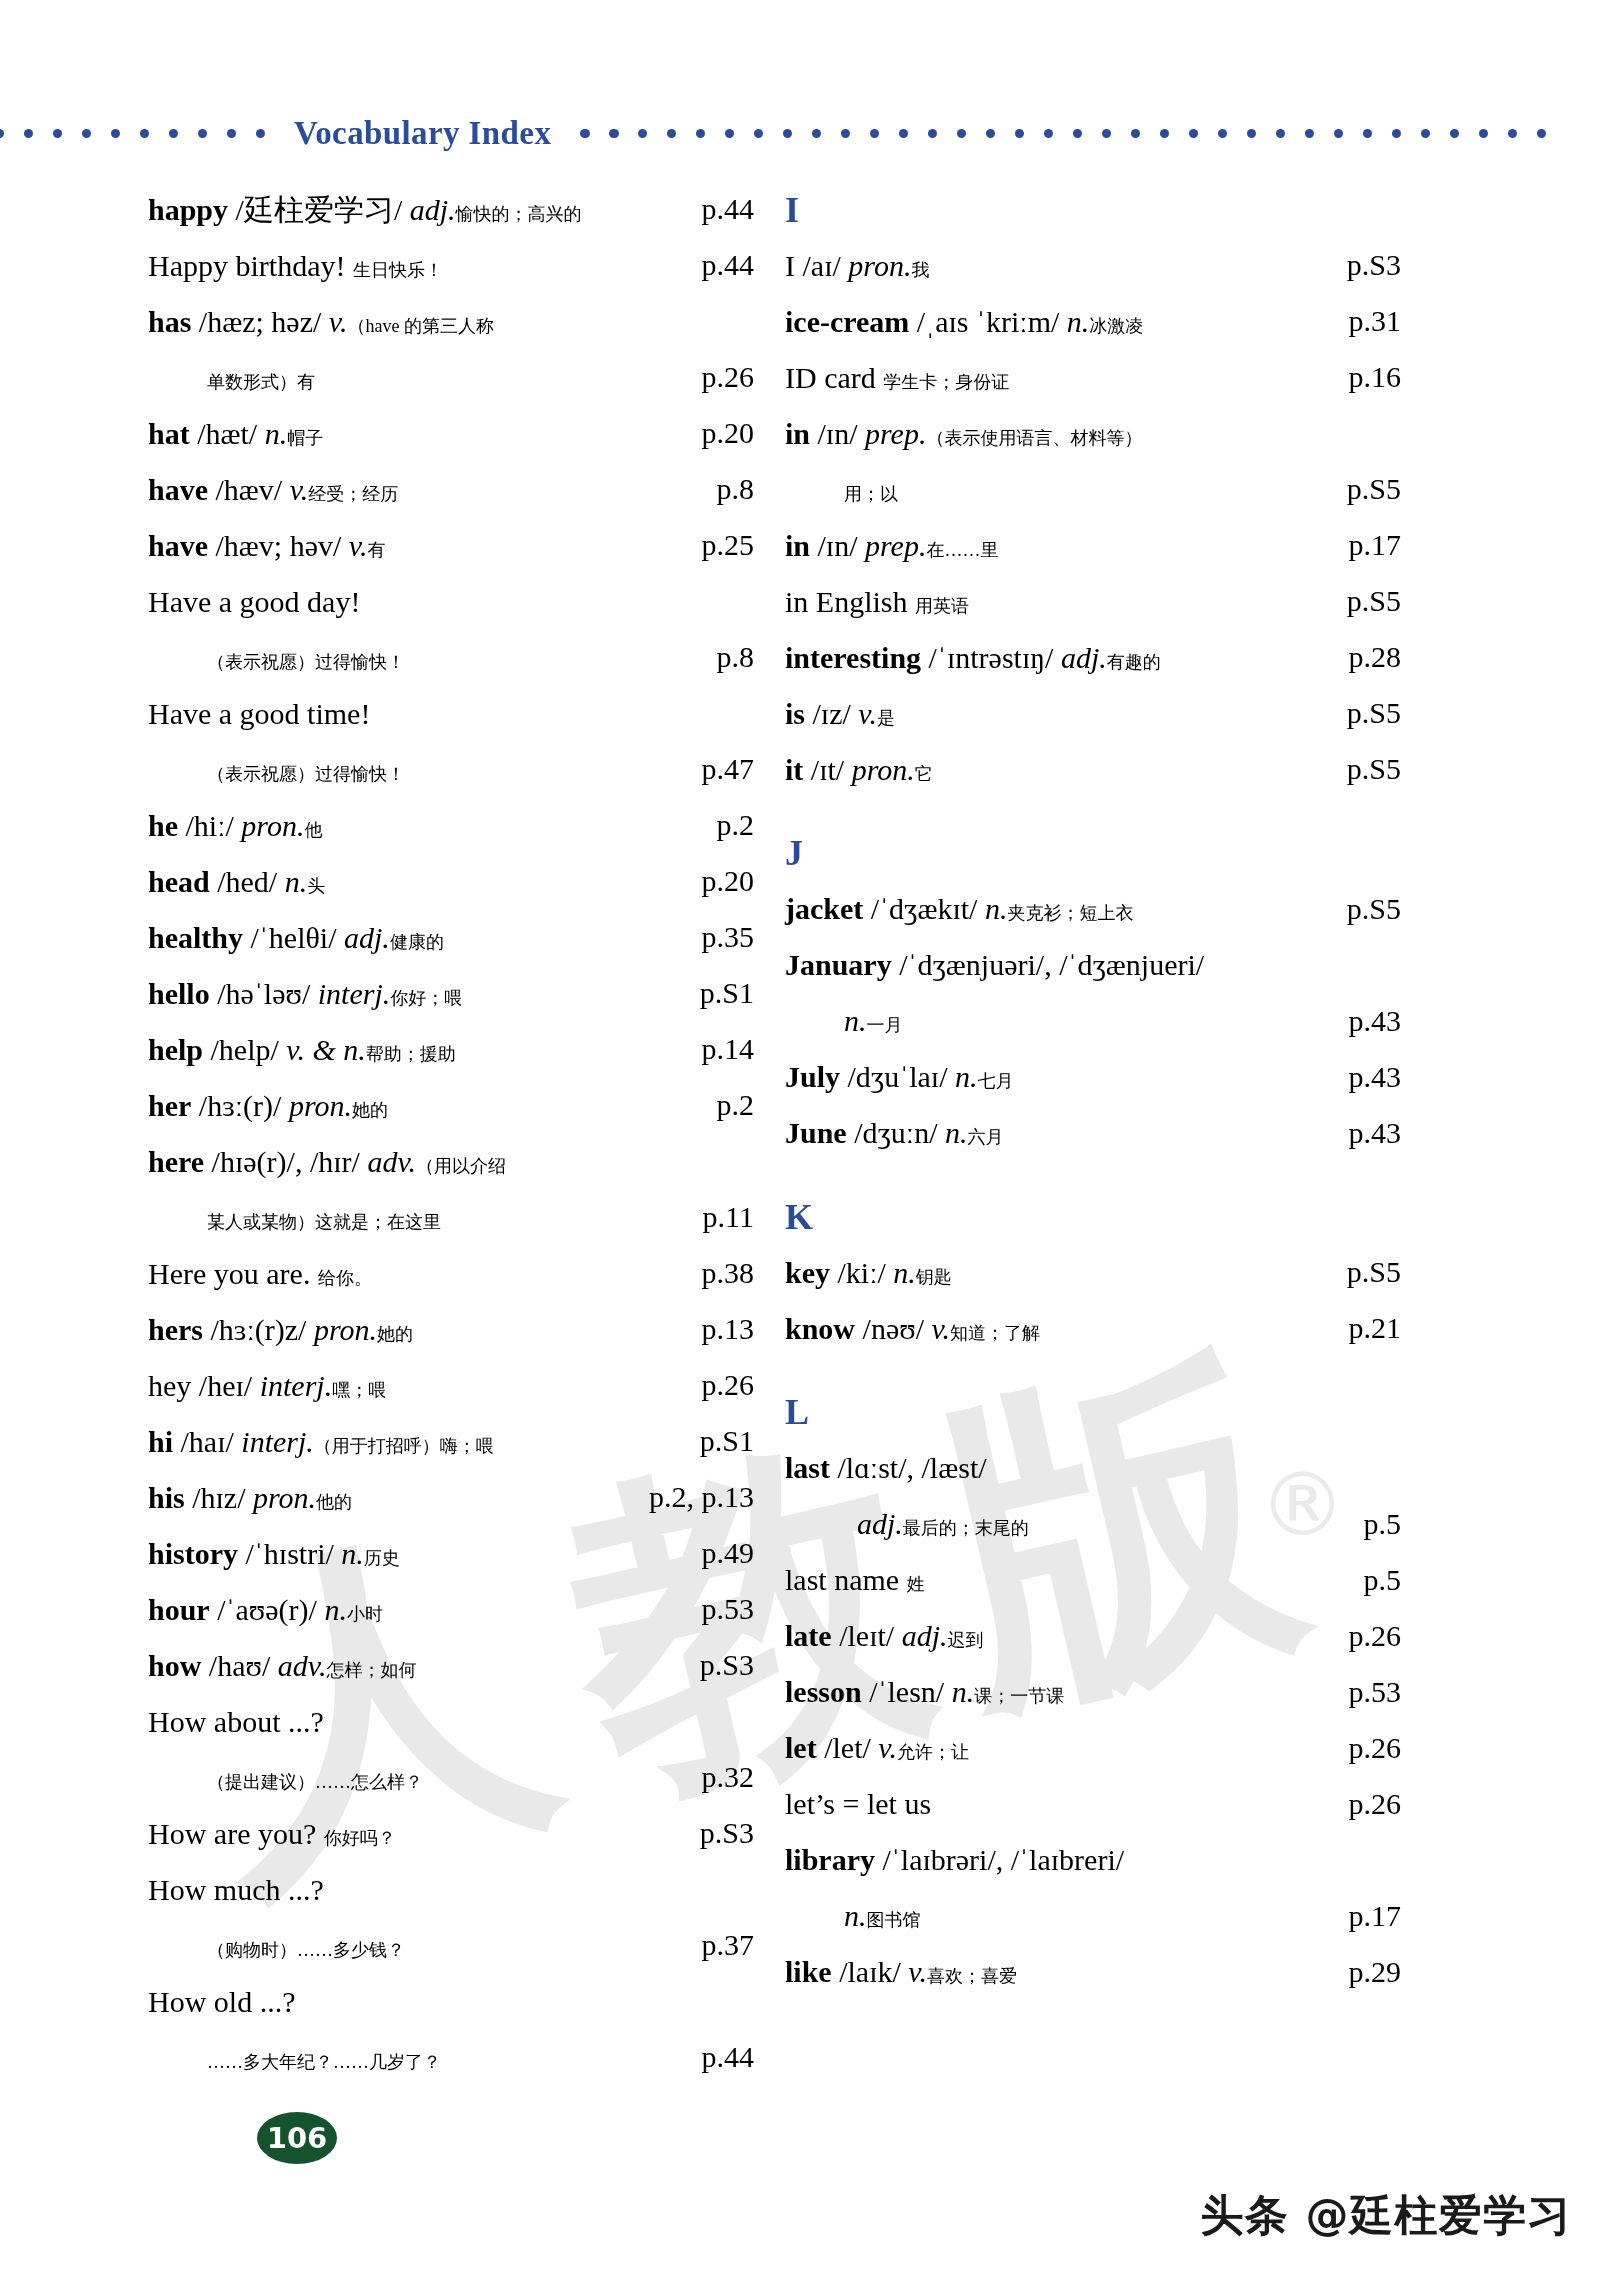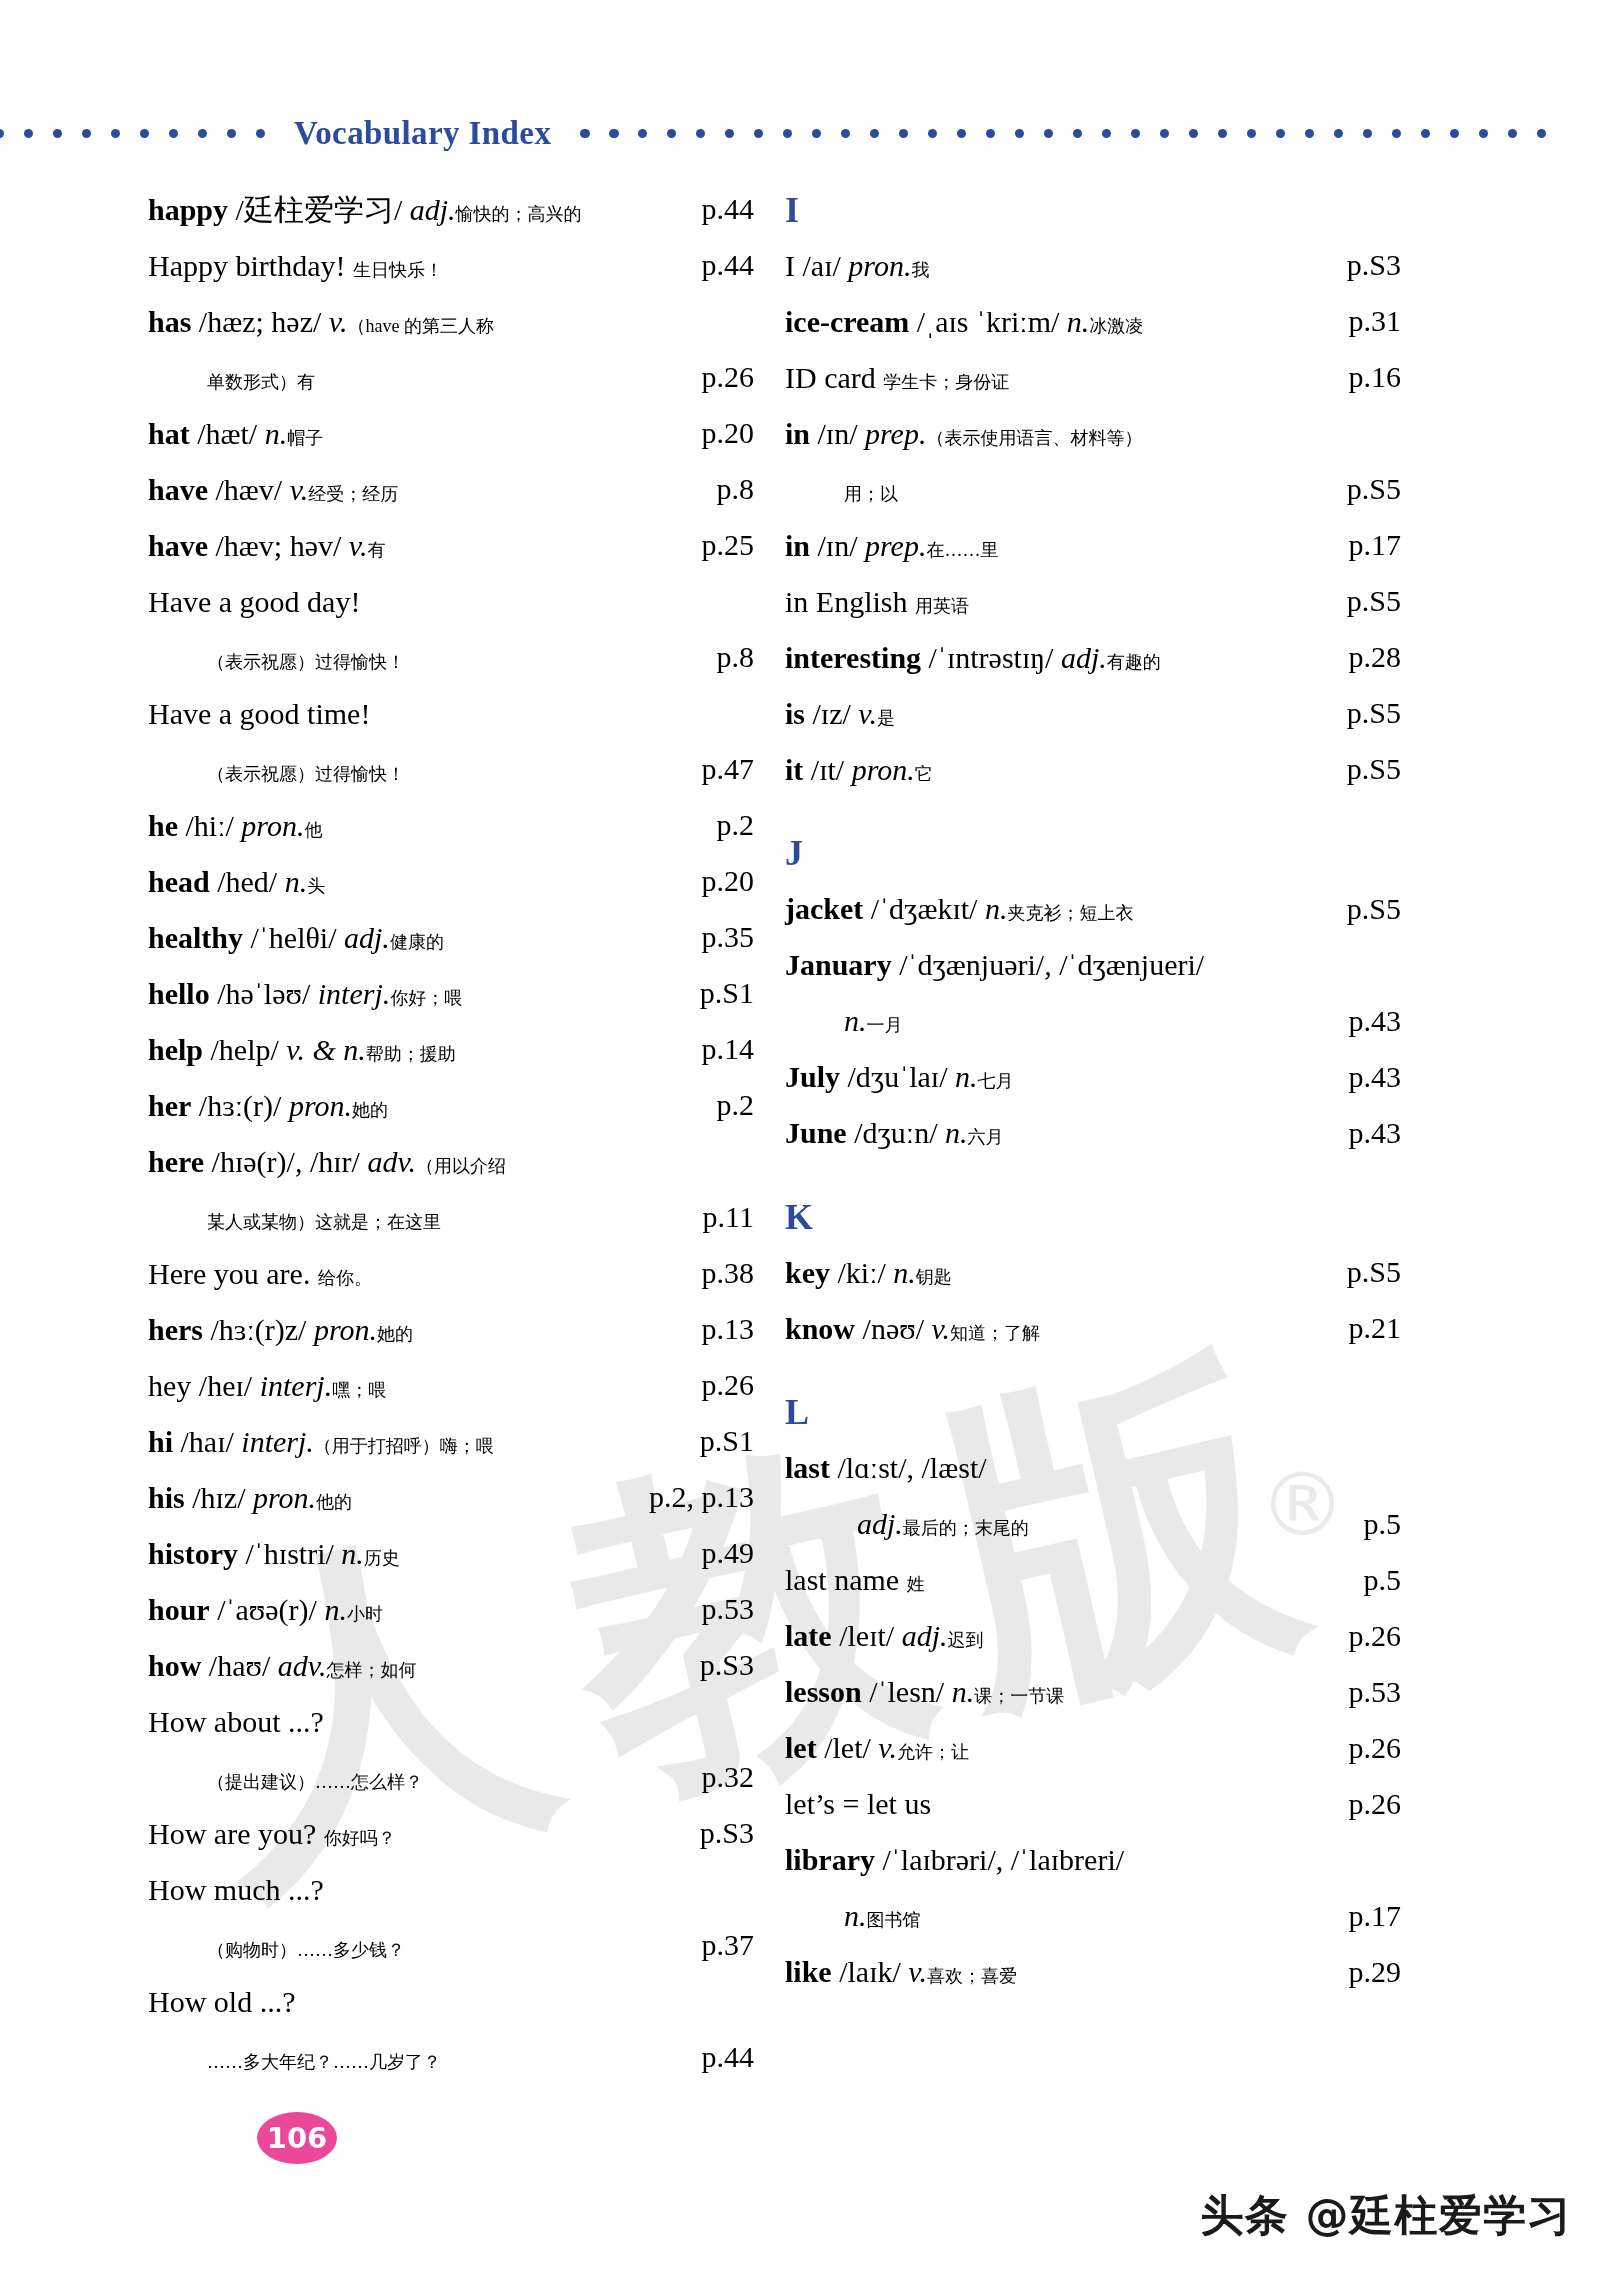--- a/index.html
+++ b/index.html
@@ -170,21 +170,21 @@
   .spacer-half { height: 27.5px; }
 
   
   #page-number-badge {
     position: absolute;
     left: 257px;
     top: 2112px;
     width: 80px;
     height: 52px;
     border-radius: 50%;
-    background: #ec4899;
+    background: #14532d;
     color: #ffffff;
     display: flex;
     align-items: center;
     justify-content: center;
     font-family: "DejaVu Sans", "Liberation Sans", sans-serif;
     font-size: 29px;
     font-weight: 700;
     z-index: 4;
   }
   #attribution {

